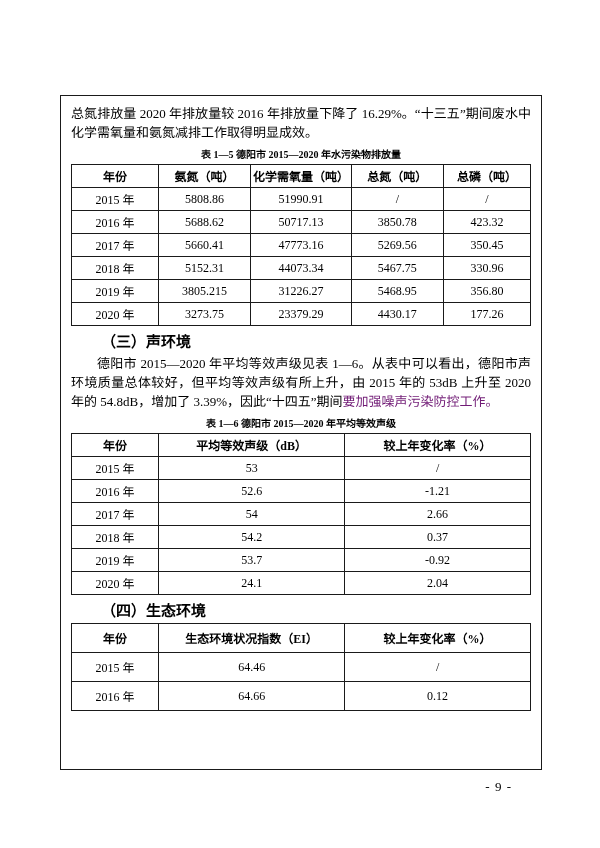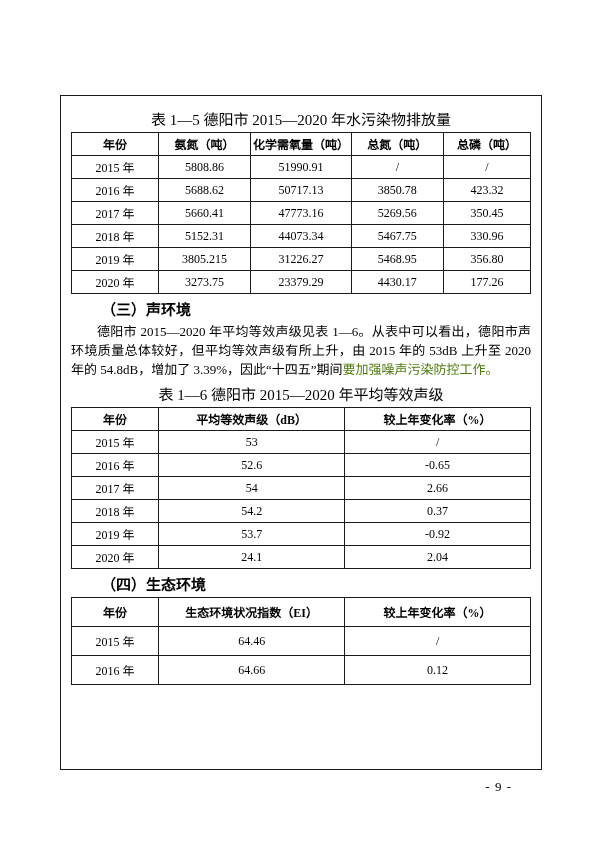--- a/index.html
+++ b/index.html
@@ -3,35 +3,36 @@
 <meta charset="utf-8">
 <style>
   html,body{margin:0;padding:0;background:#ffffff;}
   .page{position:relative;width:600px;height:848px;background:#ffffff;
         font-family:"Liberation Serif","DejaVu Serif",serif;color:#000;overflow:hidden;}
   .content-box{position:absolute;left:60px;top:95px;width:482px;height:675px;
                border:1px solid #1a1a1a;box-sizing:border-box;padding:8px 10px 0 10px;overflow:hidden;}
   .para{font-size:13px;line-height:19px;margin:0;text-align:justify;}
   .indent{text-indent:2em;}
   .section-heading{font-size:15px;font-weight:bold;margin:4px 0 3px;text-indent:2em;}
-  .table-title{font-size:15px;font-weight:normal;text-align:center;margin:4px 0 3px;}
+  .table-title{font-size:10px;font-weight:bold;text-align:center;margin:4px 0 3px;}
   table{width:100%;border-collapse:collapse;table-layout:fixed;margin:0 0 2px 0;}
   th,td{border:1px solid #1a1a1a;font-size:12px;padding:2px 1px;text-align:center;
         vertical-align:middle;height:16px;overflow:hidden;white-space:nowrap;}
   th{font-weight:bold;}
   .t7 th,.t7 td{padding:5px 1px;}
-  .blue{color:#4d7c0f;}
+  .blue{color:#701a75;}
   .page-number{position:absolute;top:779px;right:88px;font-size:13px;letter-spacing:1px;}
 </style>
 </head>
 <body>
 
 <div class="page">
   <div class="content-box">
 
+    <p class="para">总氮排放量 2020 年排放量较 2016 年排放量下降了 16.29%。“十三五”期间废水中化学需氧量和氨氮减排工作取得明显成效。</p>
 
     <p class="table-title">表 1—5 德阳市 2015—2020 年水污染物排放量</p>
     <table class="t5">
       <colgroup>
           <col style="width:19%">
           <col style="width:20%">
           <col style="width:22%">
           <col style="width:20%">
           <col style="width:19%">
         </colgroup>
@@ -109,21 +110,21 @@
       </thead>
       <tbody>
         <tr>
           <td>2015 年</td>
           <td>53</td>
           <td>/</td>
         </tr>
         <tr>
           <td>2016 年</td>
           <td>52.6</td>
-          <td>-0.65</td>
+          <td>-1.21</td>
         </tr>
         <tr>
           <td>2017 年</td>
           <td>54</td>
           <td>2.66</td>
         </tr>
         <tr>
           <td>2018 年</td>
           <td>54.2</td>
           <td>0.37</td>

